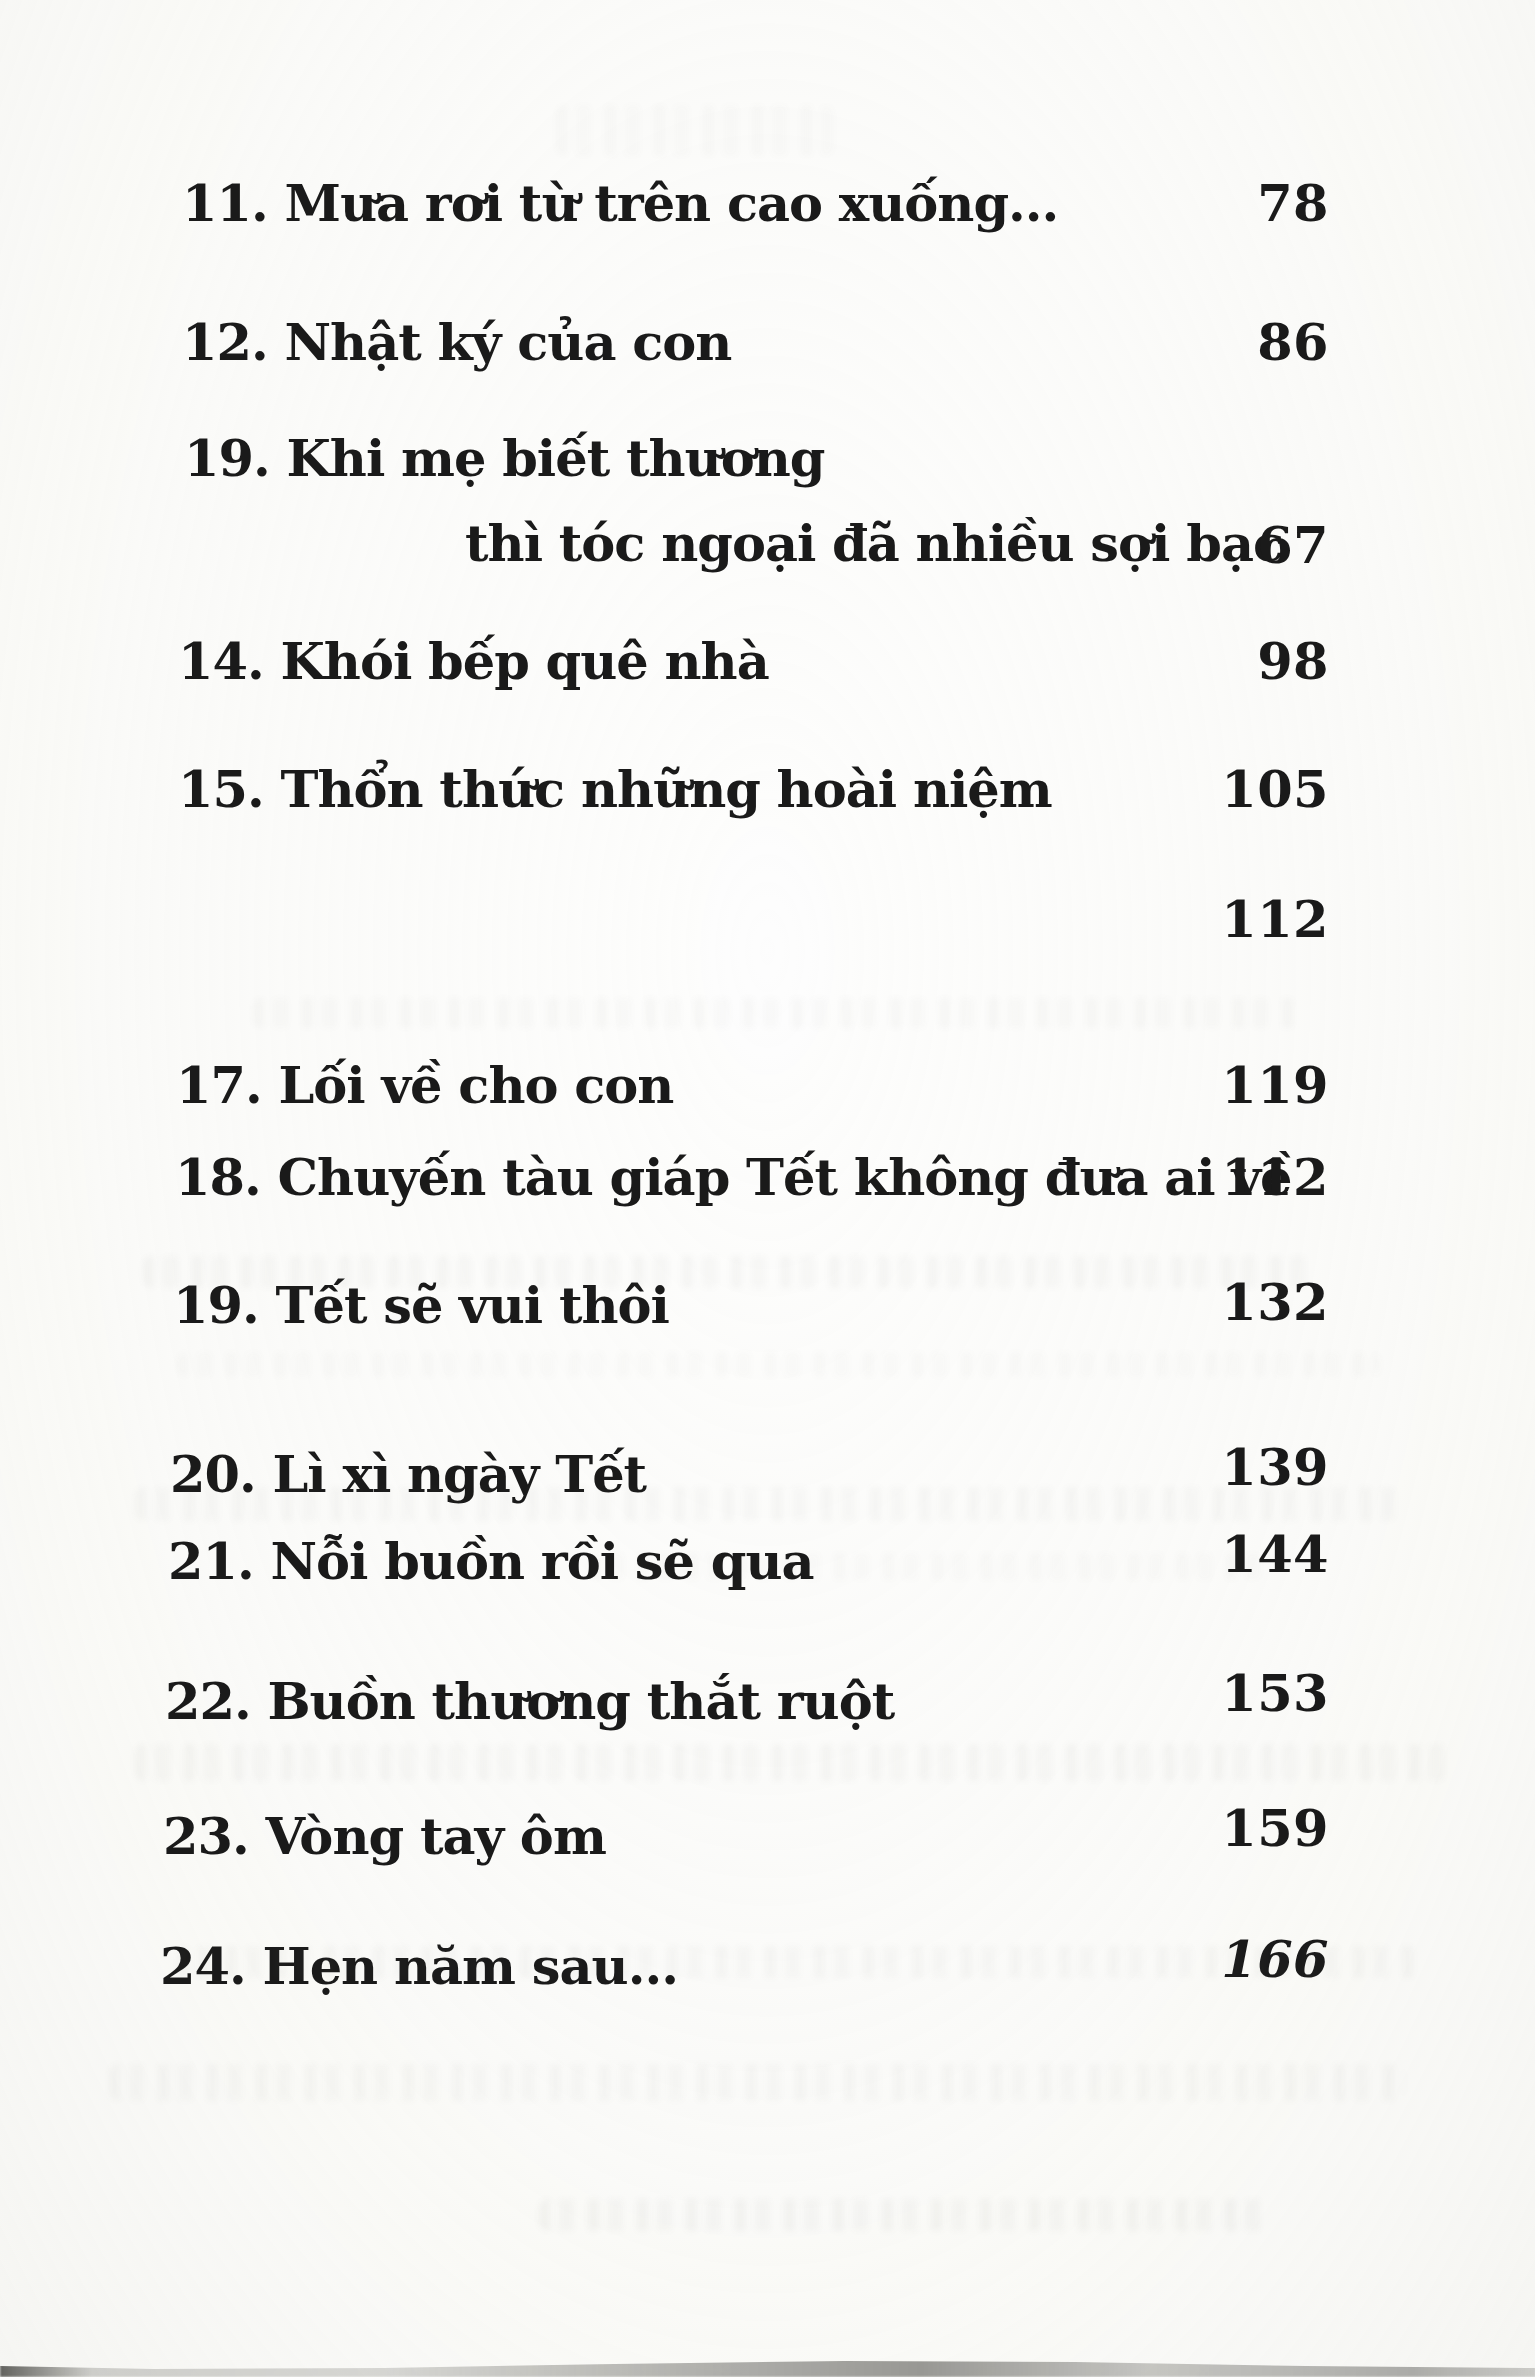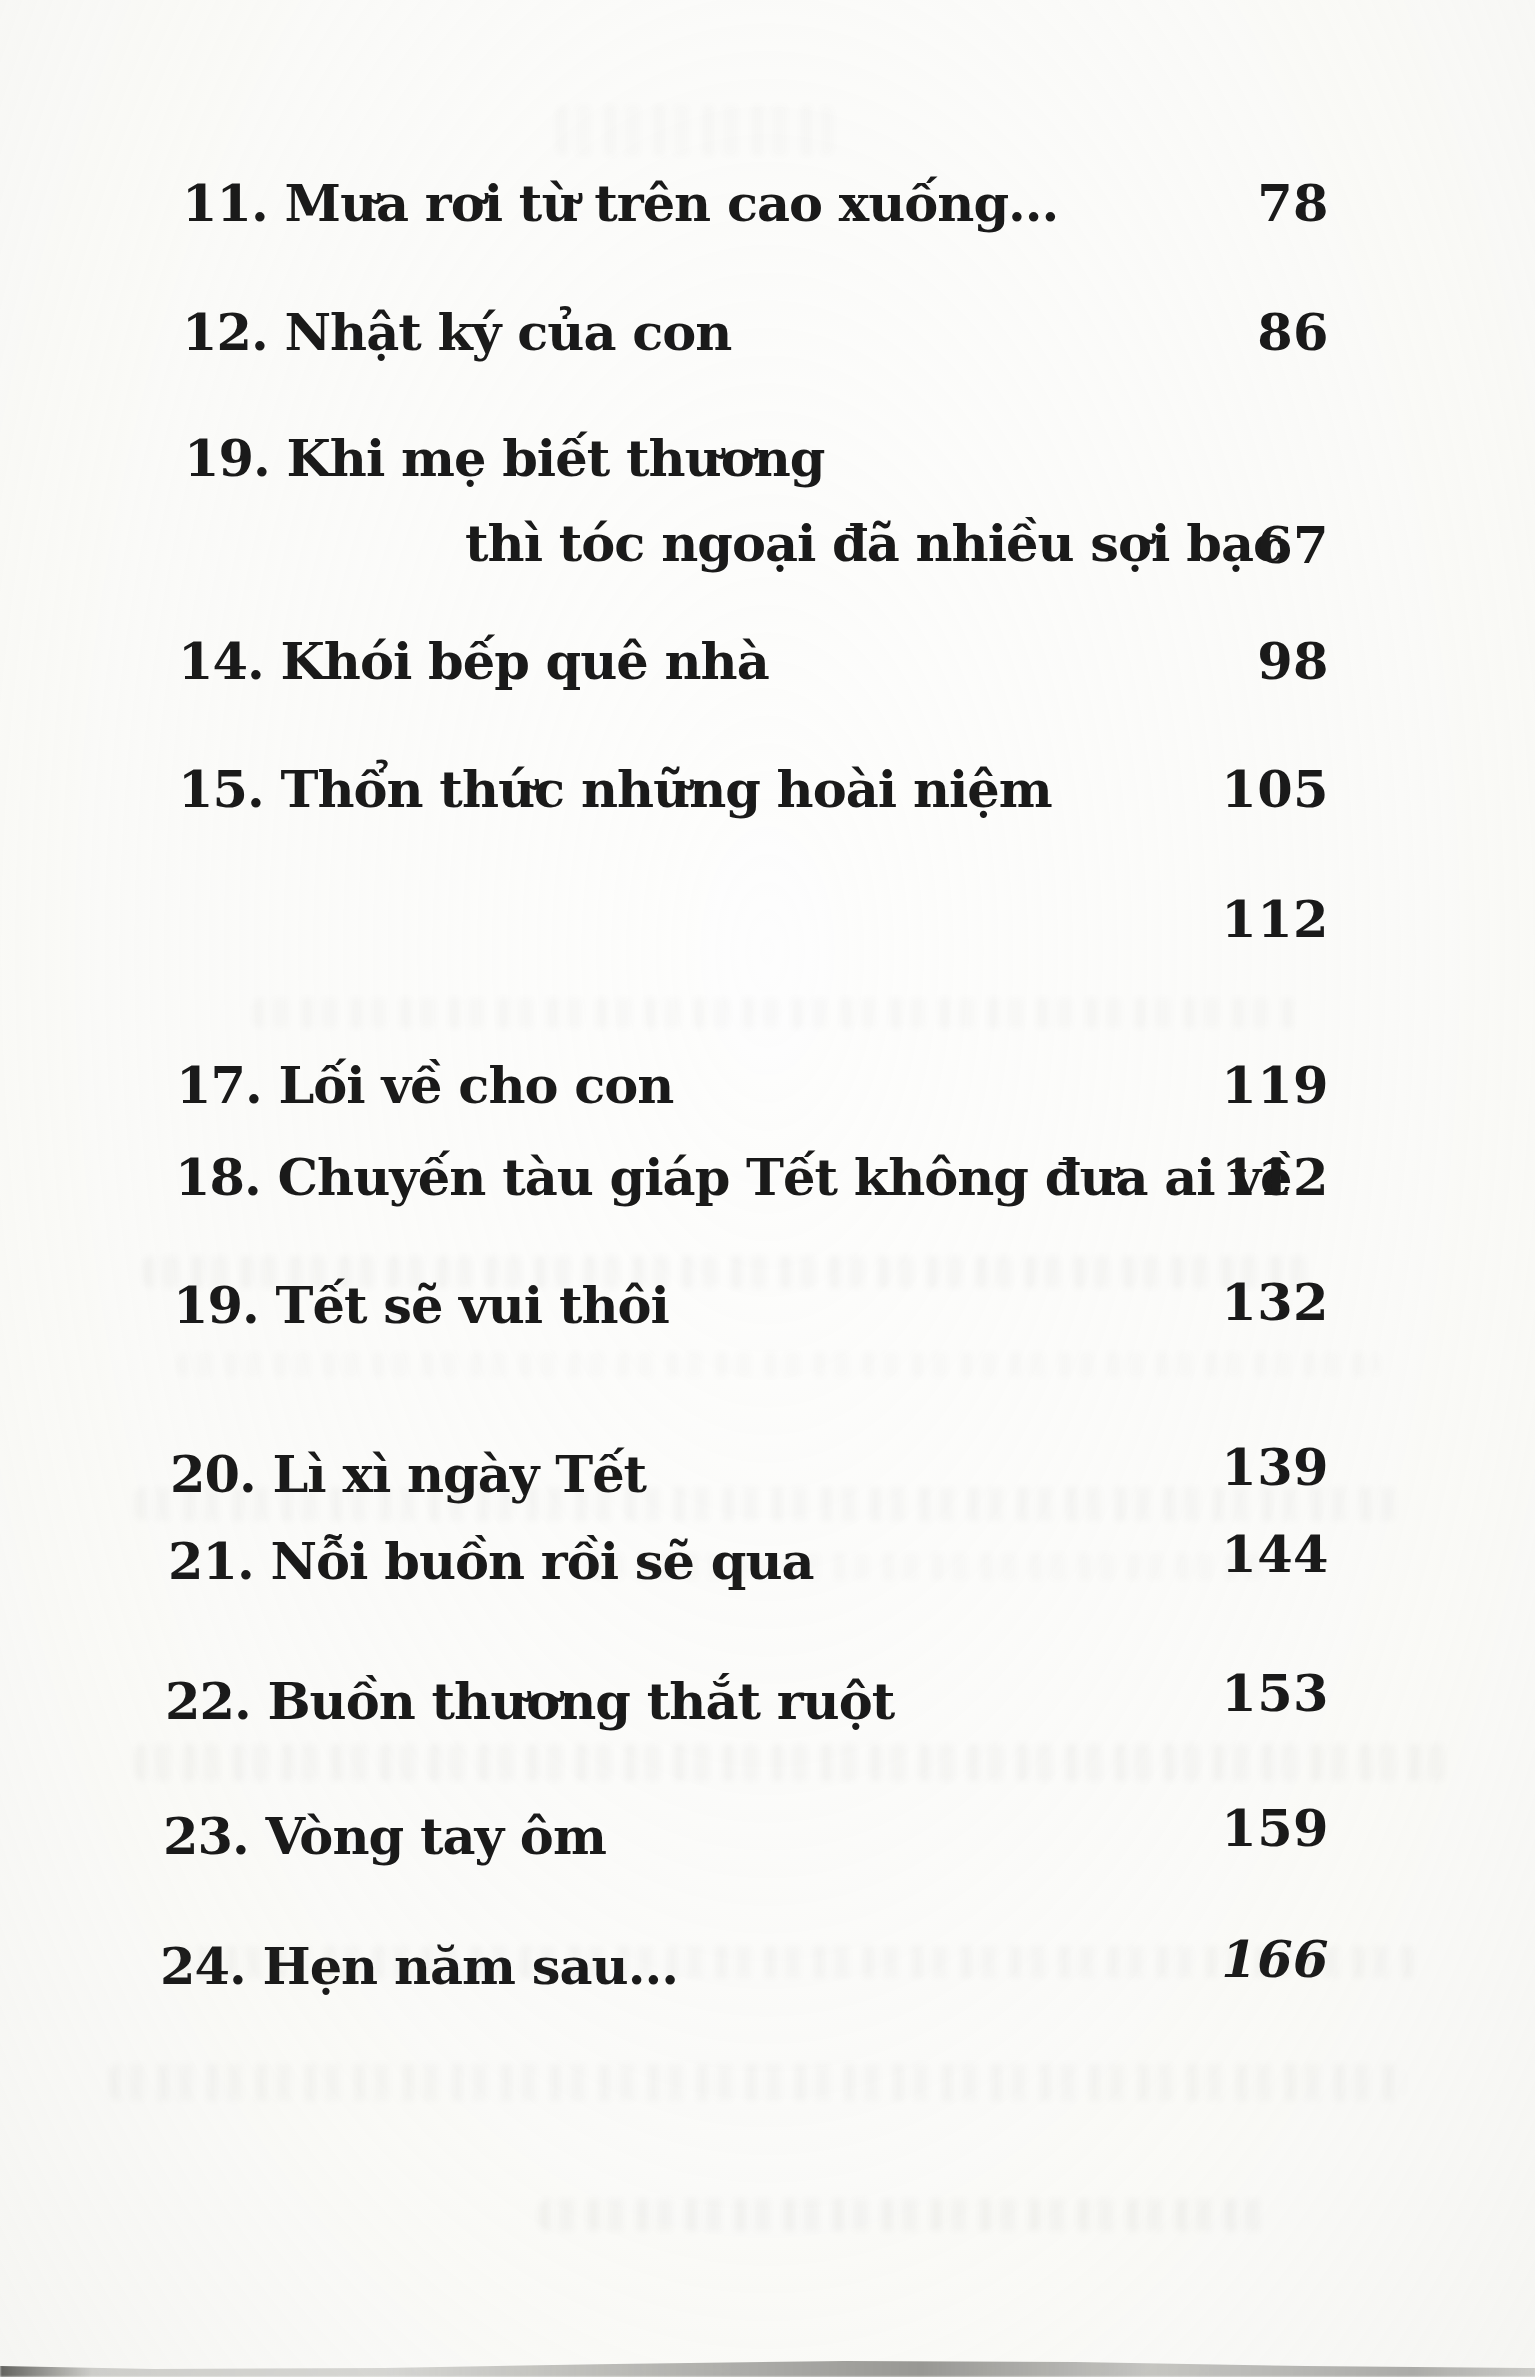--- a/index.html
+++ b/index.html
@@ -83,21 +83,21 @@
 </head>
 <body>
 
 <div class="scan-page">
 
   <div class="toc-row r11" style="top:173px">
     <span class="title" style="left:182px">11. Mưa rơi từ trên cao xuống...</span>
     <span class="page">78</span>
   </div>
 
-  <div class="toc-row r12" style="top:302px">
+  <div class="toc-row r12" style="top:312px">
     <span class="title" style="left:182px">12. Nhật ký của con</span>
     <span class="page">86</span>
   </div>
 
   <div class="toc-row r13a" style="top:428px">
     <span class="title" style="left:184px">19. Khi mẹ biết thương</span>
   </div>
   <div class="toc-row r13b" style="top:513px">
     <span class="title" style="left:465px">thì tóc ngoại đã nhiều sợi bạc</span>
     <span class="page">67</span>

